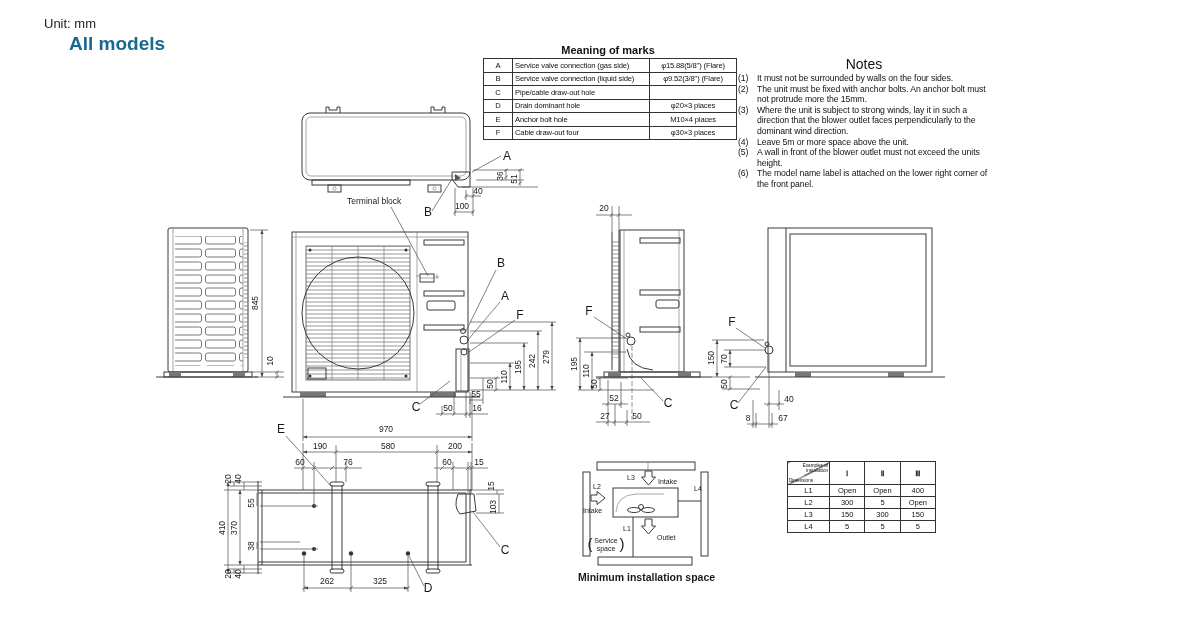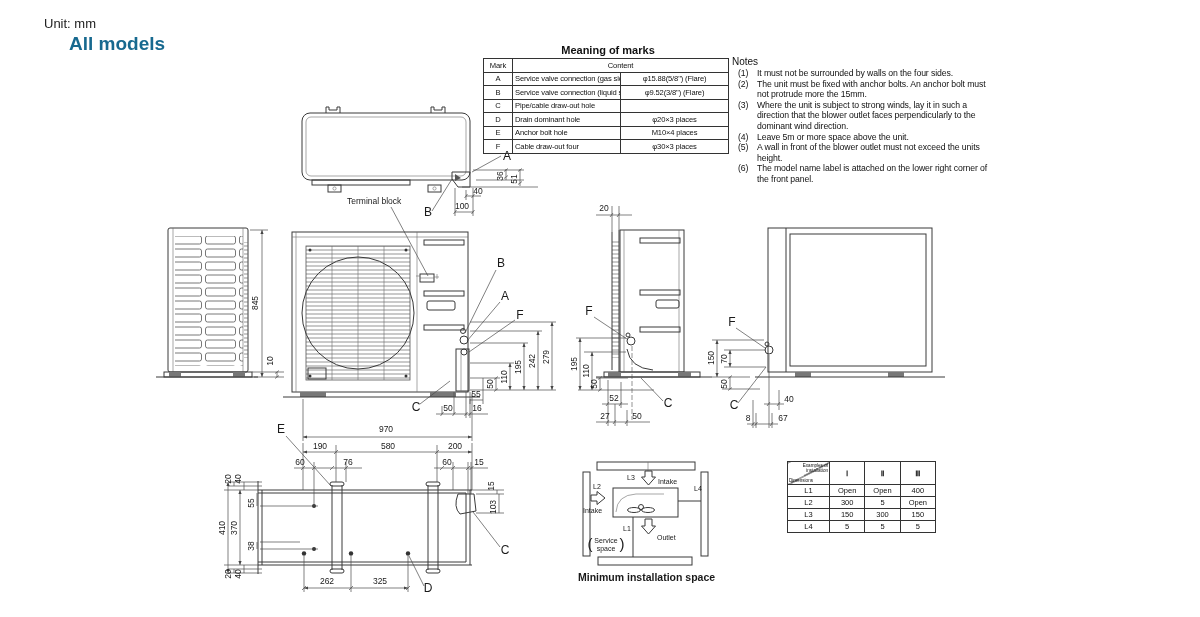--- a/index.html
+++ b/index.html
@@ -31,21 +31,21 @@
   table{border-collapse:collapse;}
   .marks table{width:246px;table-layout:fixed;}
   .marks td,.marks th{border:1px solid #333;font-weight:400;font-size:7.6px;
      letter-spacing:-.15px;padding:0 2px;height:12.5px;white-space:nowrap;overflow:hidden;color:#111;}
   .marks .c-mark{width:24px;text-align:center;}
   .marks .c-content{width:132px;text-align:left;}
   .marks .c-spec{width:82px;text-align:center;}
 
   
   .notes{position:absolute;left:732px;top:56px;width:264px;color:#111;}
-  .notes .ttl{font-size:10px;margin-bottom:1px;}
+  .notes .ttl{font-size:14px;margin-bottom:1px;text-align:center;}
   .note-item{display:flex;font-size:8.7px;line-height:1.22;letter-spacing:-.1px;}
   .note-item .nnum{width:19px;flex:none;padding-left:6px;}
   .note-item .ntxt{flex:1;}
 
   
   .stable{position:absolute;left:787px;top:461px;}
   .stable table{width:149px;table-layout:fixed;}
   .stable td{border:1px solid #333;font-size:7.5px;text-align:center;height:11px;color:#111;padding:0;}
   .stable .hrow td{height:22px;font-weight:700;}
   .stable td.diag{position:relative;width:41px;font-weight:400;
@@ -328,24 +328,20 @@
     </g>
   </svg>
 
   <div class="unit-label">Unit: mm</div>
   <div class="page-title">All models</div>
 
   <div class="marks">
     <div class="ttl">Meaning of marks</div>
     <table>
       <tbody>
-          <tr>
-        <td class="c-mark">Mark</td>
-        <td colspan="2" style="text-align:center">Content</td>
-      </tr>
       <tr>
         <td class="c-mark">A</td>
         <td class="c-content">Service valve connection (gas side)</td>
         <td class="c-spec">φ15.88(5/8") (Flare)</td>
       </tr>
       <tr>
         <td class="c-mark">B</td>
         <td class="c-content">Service valve connection (liquid side)</td>
         <td class="c-spec">φ9.52(3/8") (Flare)</td>
       </tr>

